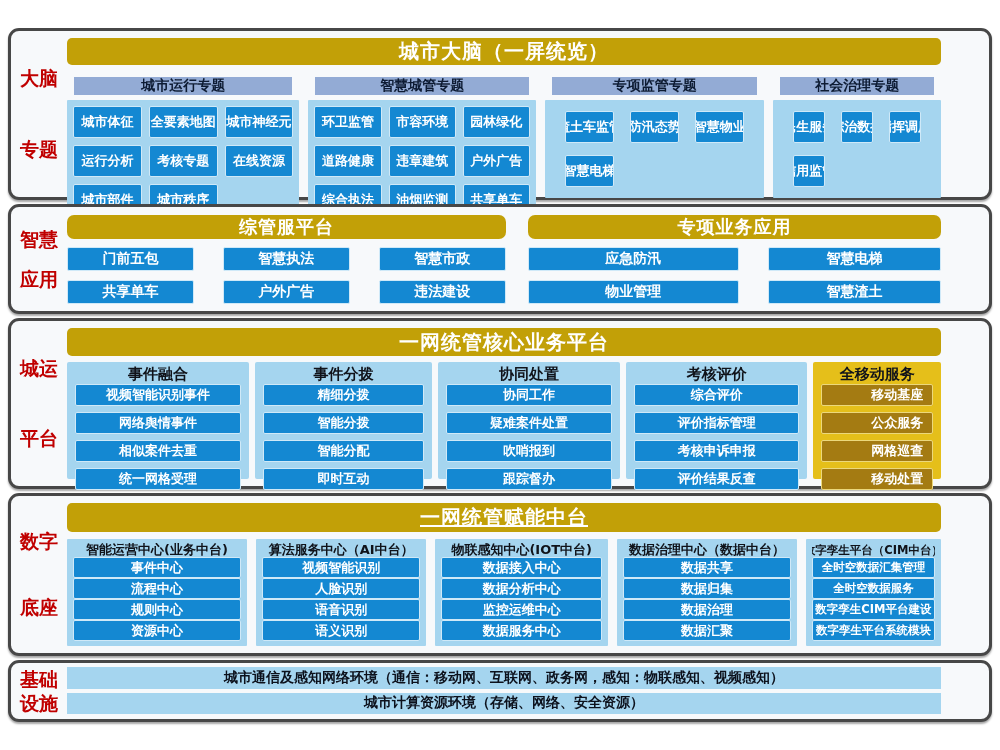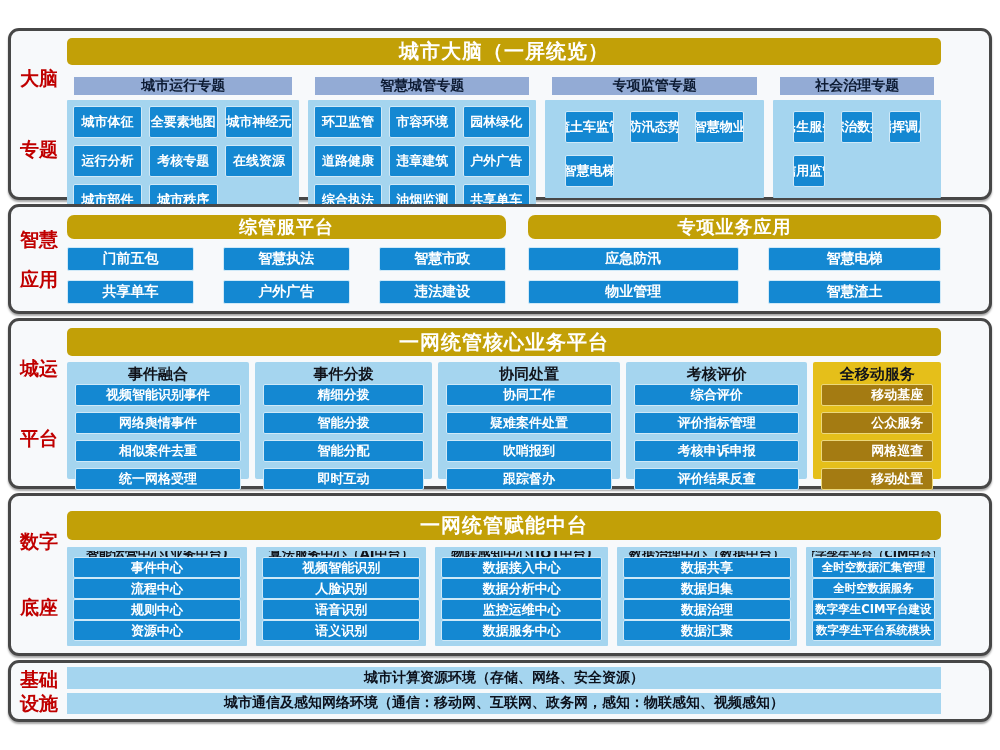--- a/index.html
+++ b/index.html
@@ -56,21 +56,21 @@
            align-items:center; justify-content:center; white-space:nowrap; }
   .p-col .chip { height:22px; min-height:22px; margin-bottom:6px; }
   .p-col.goldpanel { background:#e5bf1a; }
   .p-col.goldpanel .chip { background:#a47b12; border-color:#ecd87c;padding-left:40px; }
   .dots { text-align:center; font-weight:bold; color:#1a1a1a; font-size:14px; line-height:8px;
           letter-spacing:1px; }
   .pc1{flex:183 1 0}.pc2{flex:177 1 0}.pc3{flex:183 1 0}.pc4{flex:182 1 0}.pc5{flex:123 1 0}
 
   
   #sec-base { top:493px; height:163px; }
-  .base-title { height:29px; font-size:20px; margin-top:10px; }
+  .base-title { height:29px; font-size:20px; margin-top:2px;text-decoration:underline; }
   .base-cols { display:flex; gap:9px; flex:1; margin-top:7px; min-height:0; }
   .b-col { background:#a5d5ef; border-radius:1px; padding:4px 6px 5px; display:flex;
            flex-direction:column; justify-content:space-between; min-width:0; }
   .b-hdr { height:21px; font-weight:bold; font-size:13px; color:#10131a; display:flex;
            align-items:center; justify-content:center; white-space:nowrap; overflow:hidden; }
   .b-col .chip { height:27px; min-height:21px; }
   .bc1{flex:180 1 0}.bc2{flex:170 1 0}.bc3{flex:172 1 0}.bc4{flex:180 1 0}.bc5{flex:132 1 0}
   .bc5 .b-hdr { font-size:11.5px; }
   .bc5 .chip { font-size:11.5px; }
 
@@ -273,19 +273,19 @@
     </div>
   </div>
 
   <div class="sec" id="sec-infra">
     <div class="side tight">
       <b>基础</b>
       <b>设施</b>
     </div>
     <div class="body">
       <div class="infra-rows">
+        <div class="infra-row">城市通信及感知网络环境（通信：移动网、互联网、政务网，感知：物联感知、视频感知）</div>
         <div class="infra-row">城市计算资源环境（存储、网络、安全资源）</div>
-        <div class="infra-row">城市通信及感知网络环境（通信：移动网、互联网、政务网，感知：物联感知、视频感知）</div>
       </div>
     </div>
   </div>
 
 </div>
 
 </body></html>

